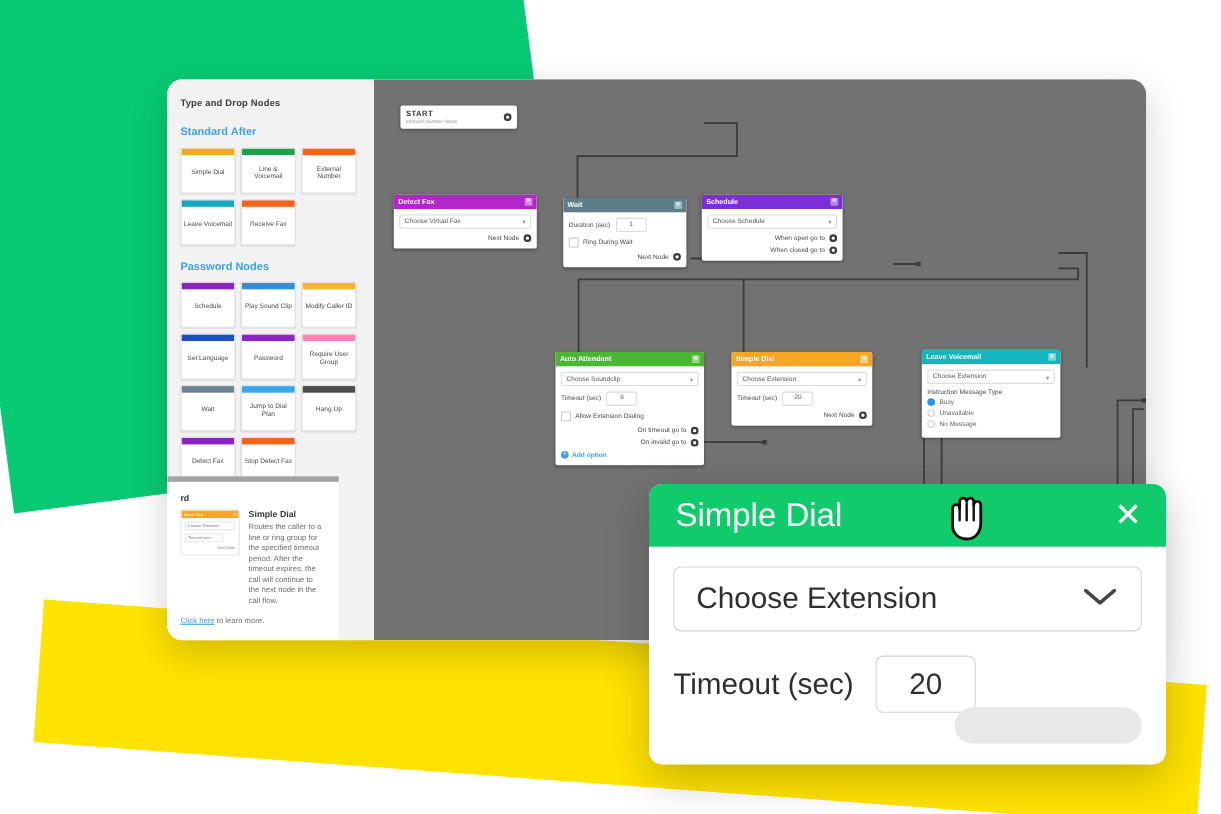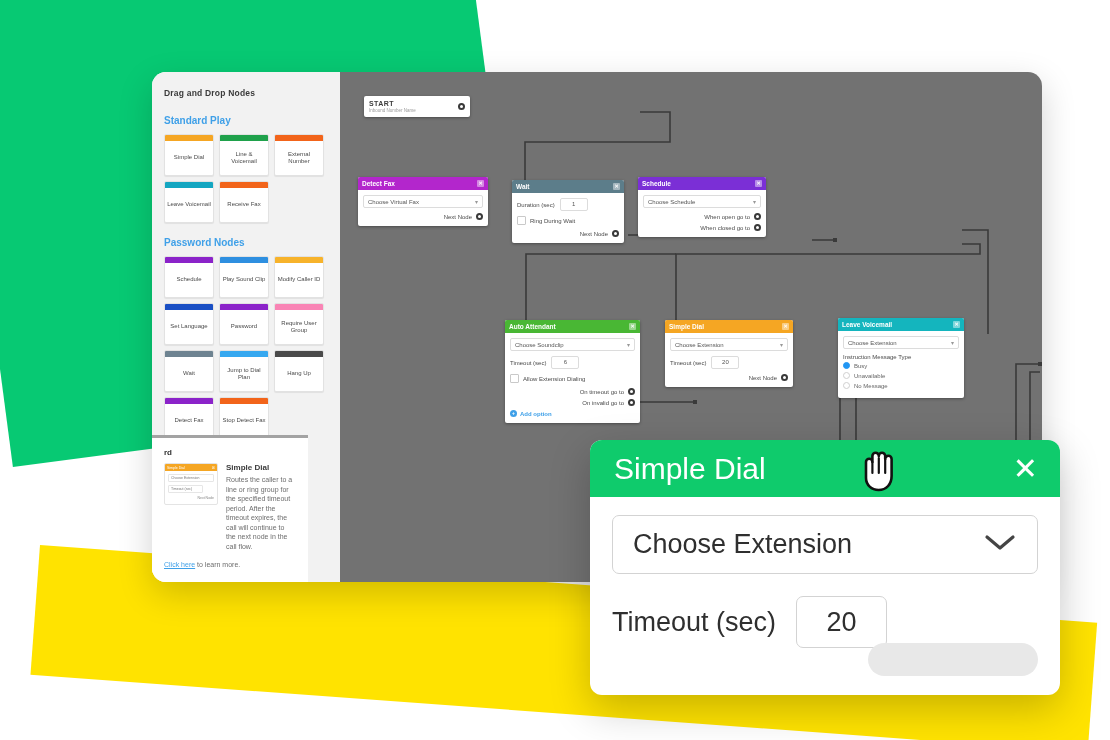--- a/index.html
+++ b/index.html
@@ -97,21 +97,21 @@
   }
 
   
   #legend-panel {
     position: absolute;
     left: 0; bottom: 0;
     width: 156px;
     background: #ffffff;
     padding: 10px 12px 14px 12px;
     box-sizing: border-box;
-    border-top: 3px solid #a3a3a3;
+    border-top: 5px solid #a3a3a3;
   }
   #legend-word {
     font-size: 8px;
     font-weight: bold;
     color: #333;
     margin-bottom: 6px;
   }
   #legend-body { display: flex; gap: 8px; }
   #legend-mini {
     width: 52px; height: 40px;
@@ -266,23 +266,23 @@
 <body>
 
 <div id="stage">
 
   <div class="deco" id="green-block"></div>
   <div class="deco" id="yellow-block"></div>
 
   <div id="app-window">
 
     <div id="sidebar">
-      <div id="dnd-title">Drag and Drop Nodes</div>
-
-      <div class="section-title">Standard Play</div>
+      <div id="dnd-title">Type and Drop Nodes</div>
+
+      <div class="section-title">Standard After</div>
       <div class="node-grid">
         <div class="node-chip">
           <div class="bar" style="background:#F5A623"></div>
           <div class="chip-label">Simple Dial</div>
         </div>
         <div class="node-chip">
           <div class="bar" style="background:#1FA14B"></div>
           <div class="chip-label">Line &amp; Voicemail</div>
         </div>
         <div class="node-chip">

